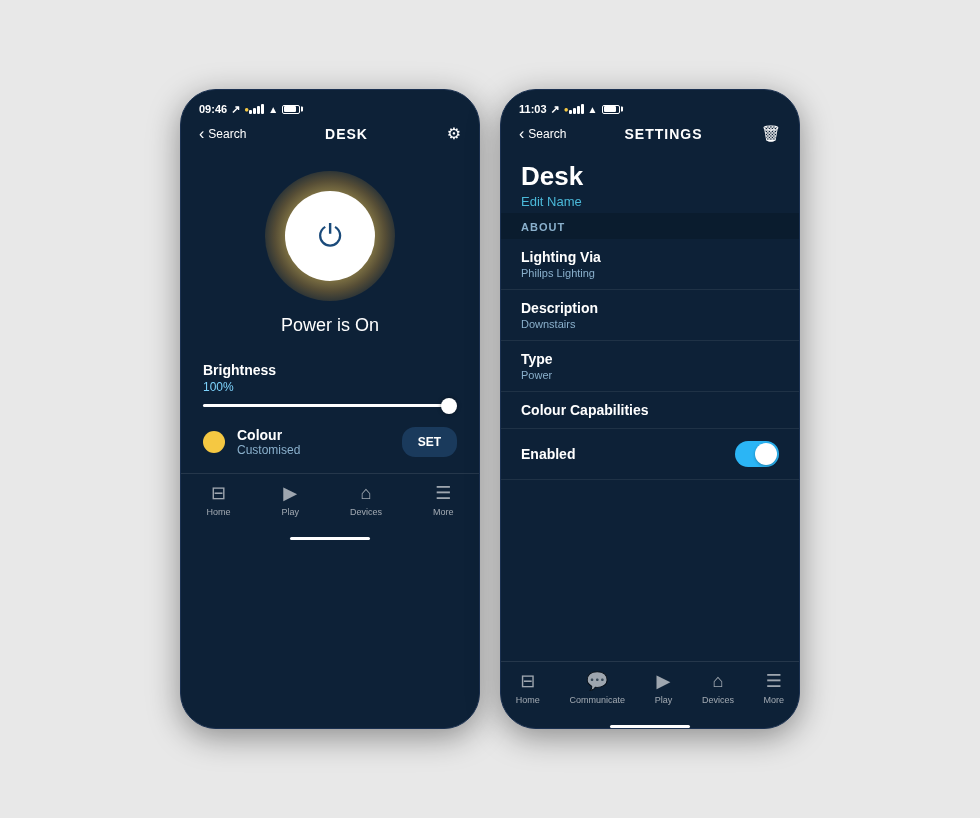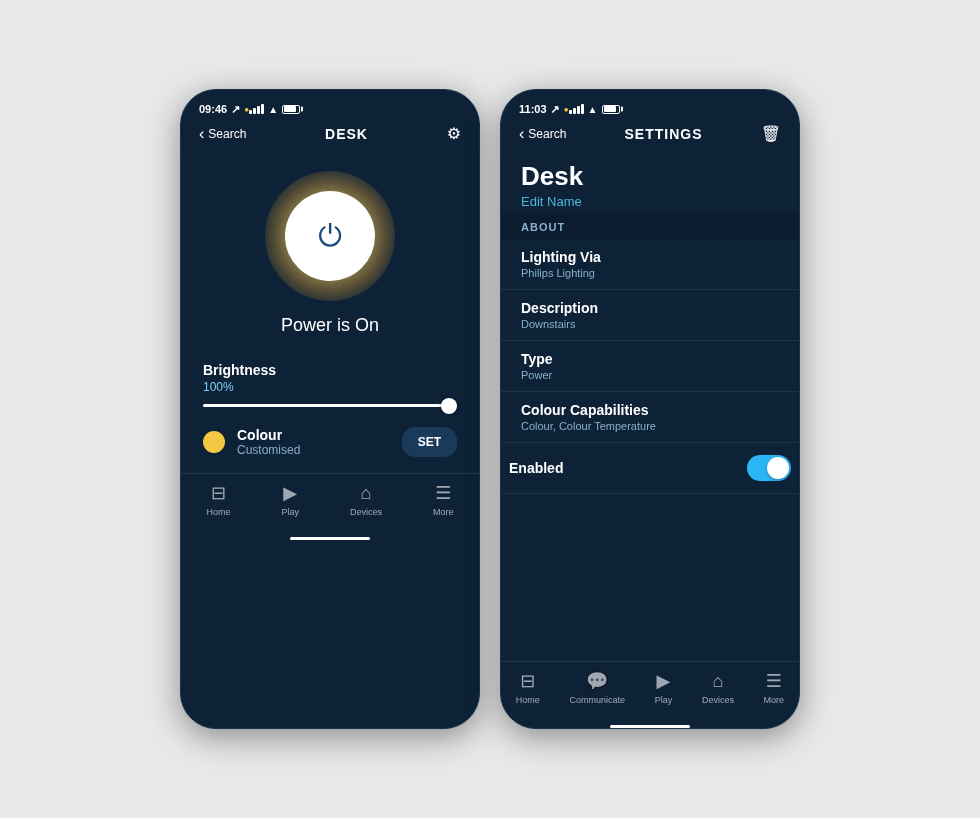--- a/index.html
+++ b/index.html
@@ -251,21 +251,21 @@
       background: #0a1c2e;
     }
     .setting-row {
       padding: 10px 20px;
       border-bottom: 1px solid rgba(255,255,255,0.08);
     }
     .setting-row-label { font-size: 14px; color: white; font-weight: 600; }
     .setting-row-value { font-size: 11px; color: #8ab0cc; margin-top: 2px; }
 
     .enabled-row {
-      padding: 12px 8px;
+      padding: 12px 20px;
       display: flex;
       align-items: center;
       justify-content: space-between;
       border-bottom: 1px solid rgba(255,255,255,0.08);
     }
     .enabled-label { font-size: 14px; color: white; font-weight: 600; }
 
     
     .toggle {
       width: 44px; height: 26px;
@@ -423,21 +423,20 @@
         <div class="setting-row-value">Downstairs</div>
       </div>
 
       <div class="setting-row">
         <div class="setting-row-label">Type</div>
         <div class="setting-row-value">Power</div>
       </div>
 
       <div class="setting-row">
         <div class="setting-row-label">Colour Capabilities</div>
-        <div class="setting-row-value">Colour, Colour Temperature</div>
       </div>
 
       <div class="enabled-row">
         <span class="enabled-label">Enabled</span>
         <div class="toggle">
           <div class="toggle-thumb"></div>
         </div>
       </div>
     </div>
 

